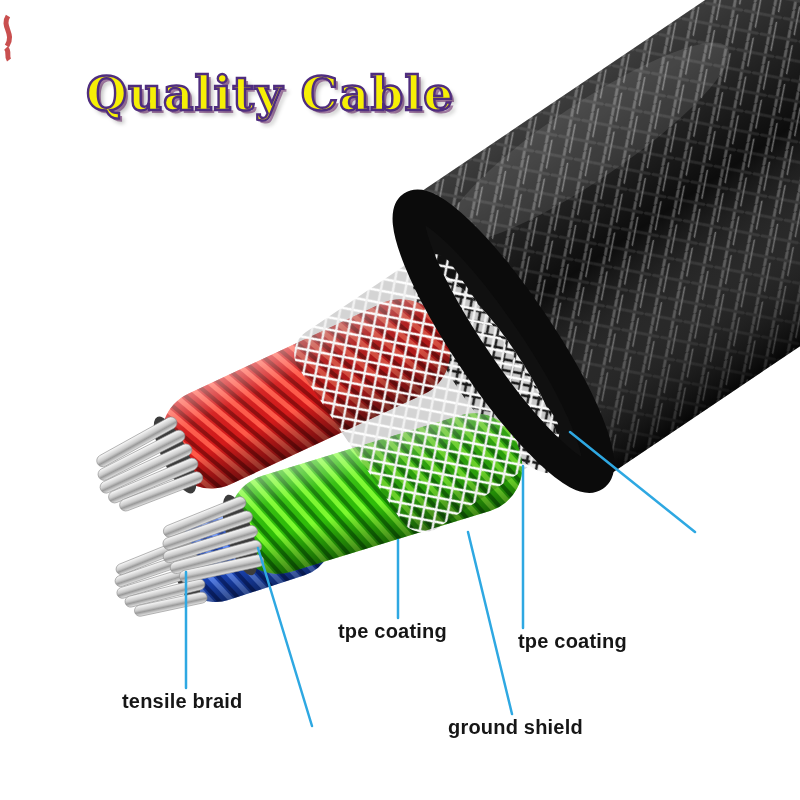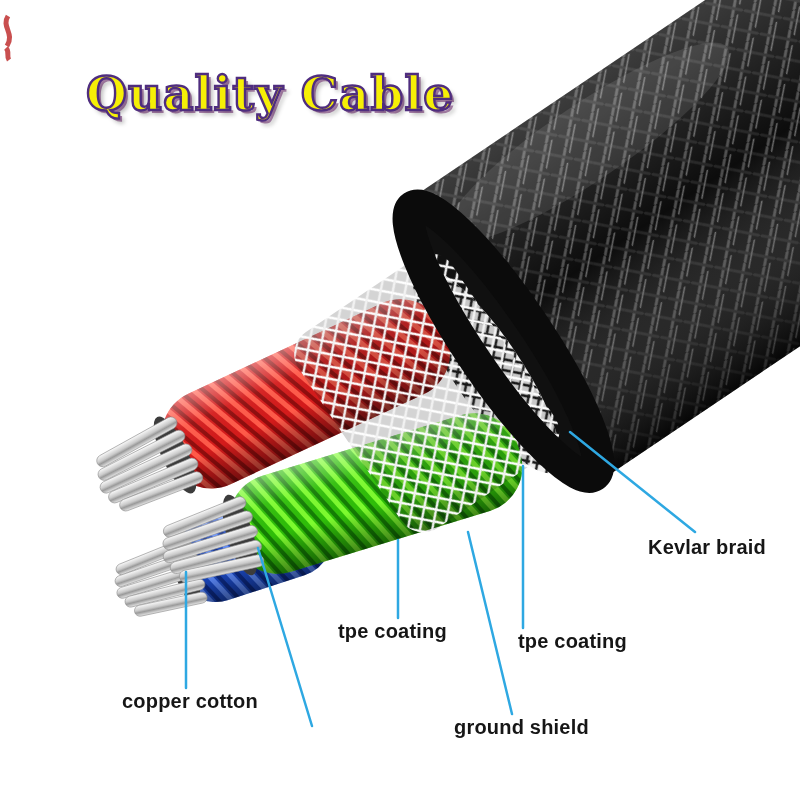--- a/index.html
+++ b/index.html
@@ -18,21 +18,21 @@
   }
   .callout{
     position:absolute;font-size:20px;font-weight:600;color:#161616;
     white-space:nowrap;letter-spacing:0.2px;
   }
   .cl-kevlar{left:648px;top:536px;}
   .cl-tpe-left{left:338px;top:620px;}
   .cl-tpe-right{left:518px;top:630px;}
   .cl-tensile{left:122px;top:690px;}
   .cl-copper{left:232px;top:730px;}
-  .cl-ground{left:448px;top:716px;margin-left:6px;}
+  .cl-ground{left:448px;top:716px;}
 </style>
 </head>
 <body>
 
 <div class="stage">
 
   <svg class="art" width="800" height="800" viewBox="0 0 800 800">
     <defs>
 
       <pattern id="braid" width="28" height="28" patternUnits="userSpaceOnUse">
@@ -161,19 +161,18 @@
       <line x1="398" y1="540" x2="398" y2="618"></line>
       <line x1="523" y1="466" x2="523" y2="628"></line>
       <line x1="186" y1="572" x2="186" y2="688"></line>
       <line x1="258" y1="548" x2="312" y2="726"></line>
       <line x1="468" y1="532" x2="512" y2="714"></line>
     </g>
   </svg>
 
   <div class="title">Quality Cable</div>
 
-  <div class="callout cl-kevlar">Kevlar braid</div>
   <div class="callout cl-tpe-left">tpe coating</div>
   <div class="callout cl-tpe-right">tpe coating</div>
-  <div class="callout cl-tensile">copper cotton</div>
+  <div class="callout cl-tensile">tensile braid</div>
   <div class="callout cl-ground">ground shield</div>
 
 </div>
 
 </body></html>

